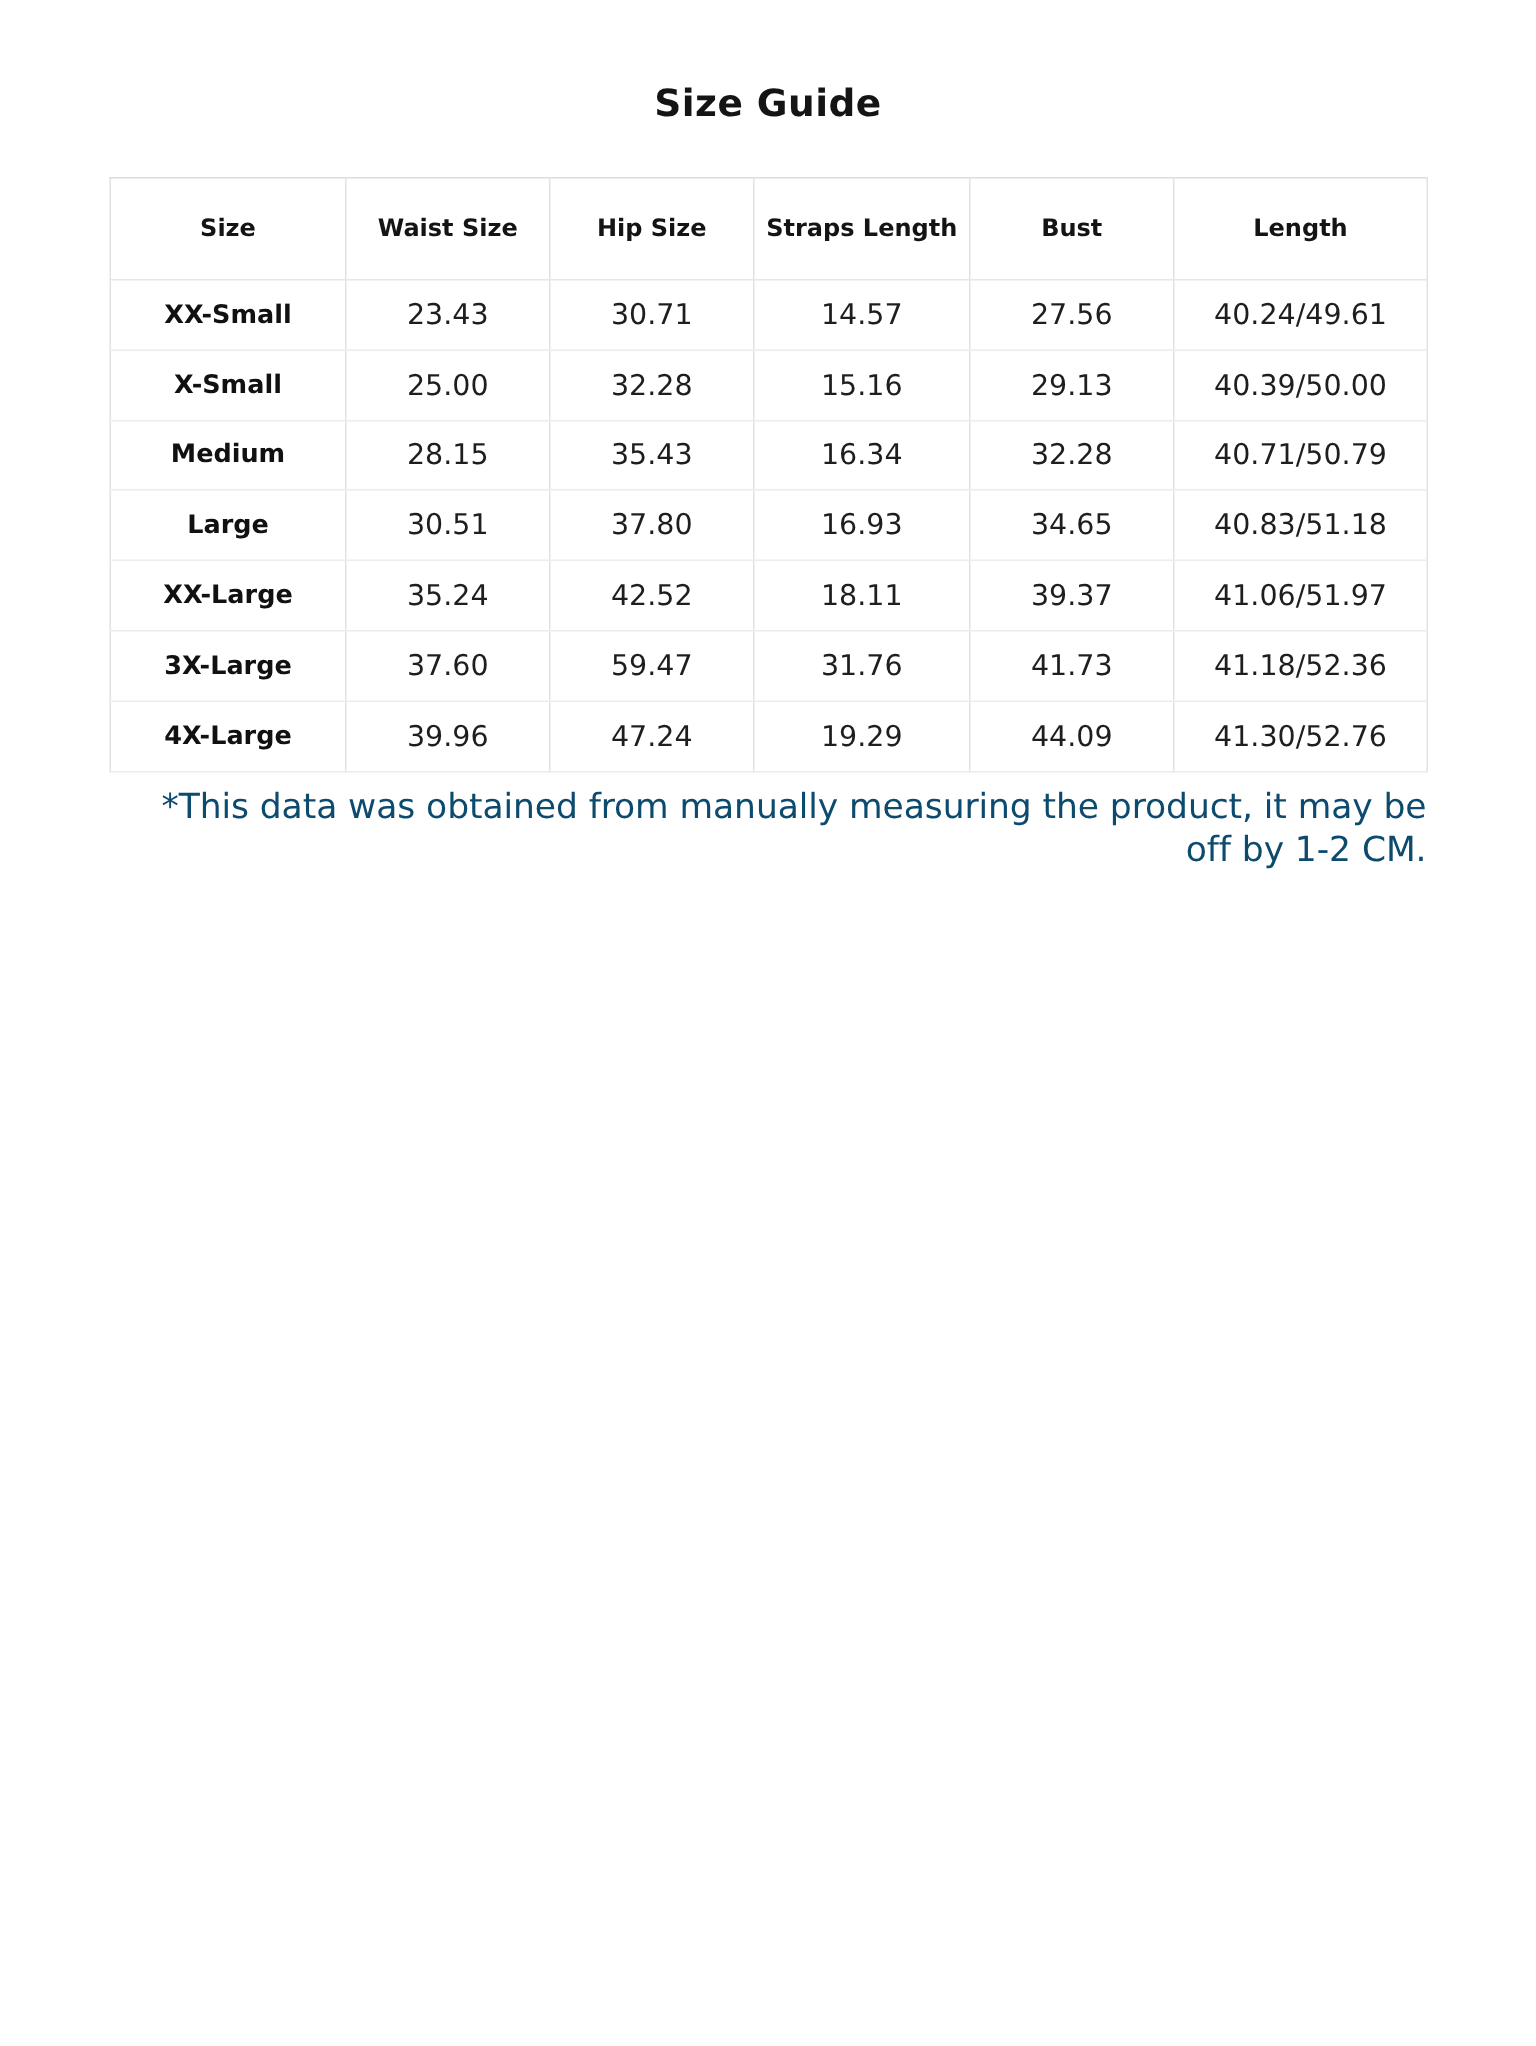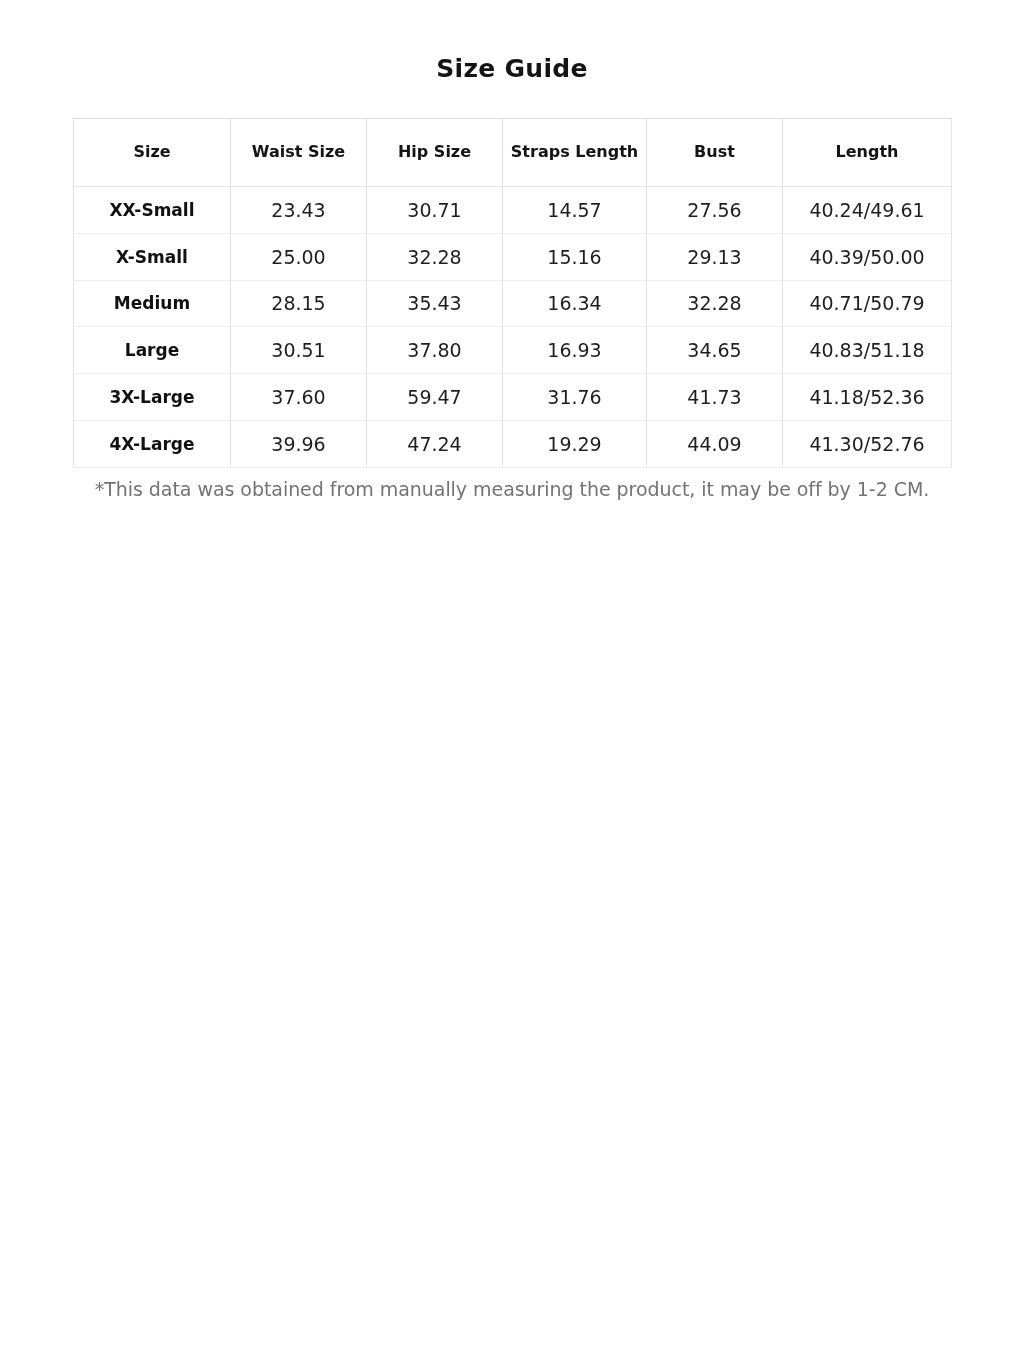--- a/index.html
+++ b/index.html
@@ -86,23 +86,23 @@
   table.size-table tbody td.size-cell {
     font-weight: bold;
     color: #111111;
     font-size: 17px;
   }
 
   .footnote {
     width: 878px;
     margin: 0 auto;
     padding-top: 9px;
-    font-size: 19px;
-    color: #737373;
-    text-align: center;
+    font-size: 23px;
+    color: #0c4a6e;
+    text-align: right;
     line-height: 1.3;
     letter-spacing: -0.05px;
   }
 </style>
 </head>
 <body>
 
 <div class="page">
 
   <h1 class="title">Size Guide</h1>
@@ -154,20 +154,28 @@
         </tr>
         <tr>
           <td class="size-cell">Large</td>
           <td>30.51</td>
           <td>37.80</td>
           <td>16.93</td>
           <td>34.65</td>
           <td>40.83/51.18</td>
         </tr>
         <tr>
+          <td class="size-cell">XX-Large</td>
+          <td>35.24</td>
+          <td>42.52</td>
+          <td>18.11</td>
+          <td>39.37</td>
+          <td>41.06/51.97</td>
+        </tr>
+        <tr>
           <td class="size-cell">3X-Large</td>
           <td>37.60</td>
           <td>59.47</td>
           <td>31.76</td>
           <td>41.73</td>
           <td>41.18/52.36</td>
         </tr>
         <tr>
           <td class="size-cell">4X-Large</td>
           <td>39.96</td>

